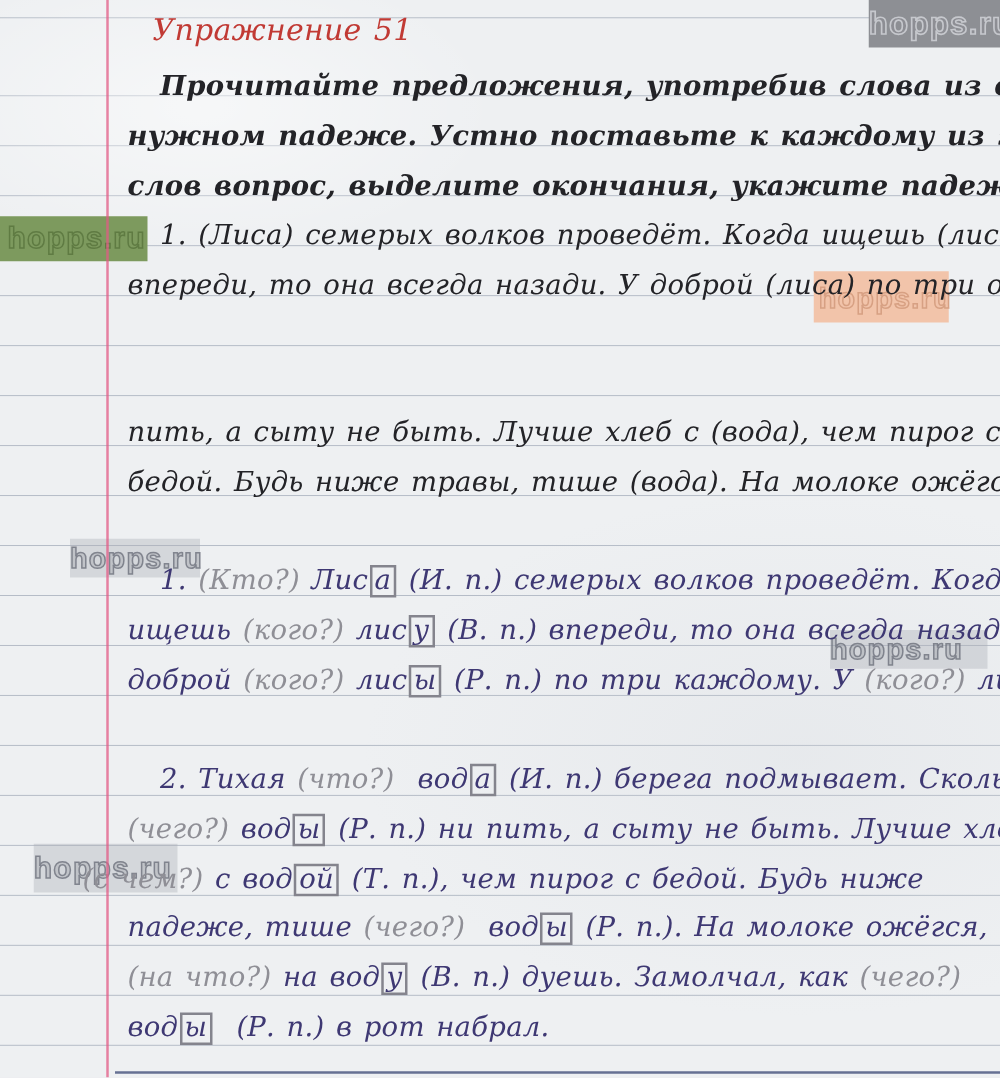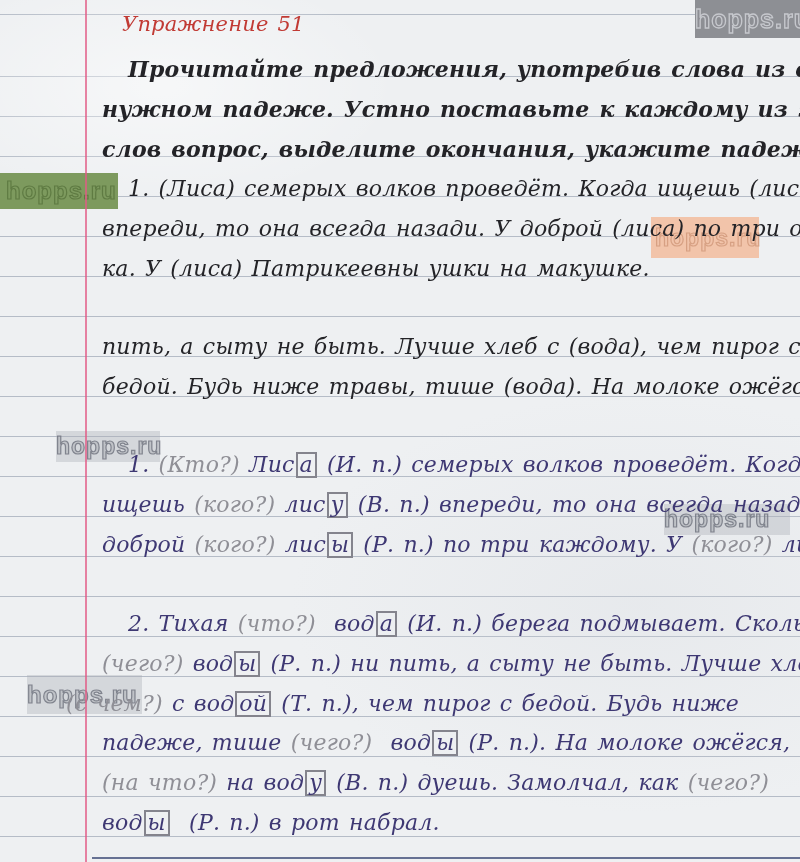--- a/index.html
+++ b/index.html
@@ -30,21 +30,21 @@
   .wm-ingreen .wm-text{color:rgba(125,154,94,0.2);-webkit-text-stroke:1.2px rgba(88,115,60,0.8);}
   .wm-inorange{left:655px;top:224px;width:104px;height:28px;font-size:23px;}
   .wm-inorange .wm-text{color:rgba(242,196,170,0.2);-webkit-text-stroke:1.2px rgba(212,156,126,0.9);}
   .wm-box{background:rgba(171,174,181,0.38);}
   .wm-leftmid{left:56px;top:431px;width:104px;height:31px;font-size:23px;}
   .wm-rightmid{left:664px;top:504px;width:126px;height:31px;font-size:23px;}
   .wm-leftlow{left:27px;top:675px;width:115px;height:39px;font-size:24px;}
 
   .line{position:absolute;z-index:3;white-space:pre;line-height:40px;height:40px;
         font-style:italic;font-size:22px;letter-spacing:.2px;word-spacing:2px;}
-  .line.t{font-size:21px;}
+  .line.t{font-size:24px;}
   .line.bold{font-weight:bold;}
   .s-r{color:#c13a34;}
   .s-k{color:#232327;}
   .s-v{color:#3e3873;}
   .s-g{color:#8f8f96;}
   .s-b{color:#3e3873;border:2px solid #84848d;padding:0 2px;margin:0 1px;
        display:inline-block;line-height:22px;height:22px;vertical-align:baseline;}
 </style>
 </head>
 <body>
@@ -72,21 +72,20 @@
   <div class="wm wm-box wm-leftlow">
     <span class="wm-text">hopps.ru</span>
   </div>
 
   <div class="line t" style="top:4px;left:122px"><span class="s-r">Упражнение 51</span></div>
   <div class="line bold" style="top:49px;left:128px"><span class="s-k">Прочитайте предложения, употребив слова из скобок в</span></div>
   <div class="line bold" style="top:89px;left:102px"><span class="s-k">нужном падеже. Устно поставьте к каждому из этих</span></div>
   <div class="line bold" style="top:129px;left:102px"><span class="s-k">слов вопрос, выделите окончания, укажите падеж.</span></div>
   <div class="line" style="top:169px;left:128px"><span class="s-k">1. (Лиса) семерых волков проведёт. Когда ищешь (лиса)</span></div>
   <div class="line" style="top:209px;left:102px"><span class="s-k">впереди, то она всегда назади. У доброй (лиса) по три отнор-</span></div>
-  <div class="line" style="top:249px;left:102px"><span class="s-k">ка. У (лиса) Патрикеевны ушки на макушке.</span></div>
   <div class="line" style="top:327px;left:102px"><span class="s-k">пить, а сыту не быть. Лучше хлеб с (вода), чем пирог с</span></div>
   <div class="line" style="top:367px;left:102px"><span class="s-k">бедой. Будь ниже травы, тише (вода). На молоке ожёгся,</span></div>
   <div class="line" style="top:445px;left:128px"><span class="s-v">1. </span><span class="s-g">(Кто?) </span><span class="s-v">Лис</span><span class="s-b">а</span><span class="s-v"> (И. п.) семерых волков проведёт. Когда</span></div>
   <div class="line" style="top:485px;left:102px"><span class="s-v">ищешь </span><span class="s-g">(кого?) </span><span class="s-v">лис</span><span class="s-b">у</span><span class="s-v"> (В. п.) впереди, то она всегда назади. У</span></div>
   <div class="line" style="top:525px;left:102px"><span class="s-v">доброй </span><span class="s-g">(кого?) </span><span class="s-v">лис</span><span class="s-b">ы</span><span class="s-v"> (Р. п.) по три каждому. У </span><span class="s-g">(кого?) </span><span class="s-v">лис</span></div>
   <div class="line" style="top:604px;left:128px"><span class="s-v">2. Тихая </span><span class="s-g">(что?) </span><span class="s-v"> вод</span><span class="s-b">а</span><span class="s-v"> (И. п.) берега подмывает. Сколько</span></div>
   <div class="line" style="top:644px;left:102px"><span class="s-g">(чего?) </span><span class="s-v">вод</span><span class="s-b">ы</span><span class="s-v"> (Р. п.) ни пить, а сыту не быть. Лучше хлеб</span></div>
   <div class="line" style="top:684px;left:66px"><span class="s-g">(с чем?) </span><span class="s-v">с вод</span><span class="s-b">ой</span><span class="s-v"> (Т. п.), чем пирог с бедой. Будь ниже</span></div>
   <div class="line" style="top:723px;left:102px"><span class="s-v">падеже, тише </span><span class="s-g">(чего?) </span><span class="s-v"> вод</span><span class="s-b">ы</span><span class="s-v"> (Р. п.). На молоке ожёгся, так</span></div>
   <div class="line" style="top:803px;left:102px"><span class="s-v">вод</span><span class="s-b">ы</span><span class="s-v">  (Р. п.) в рот набрал.</span></div>

